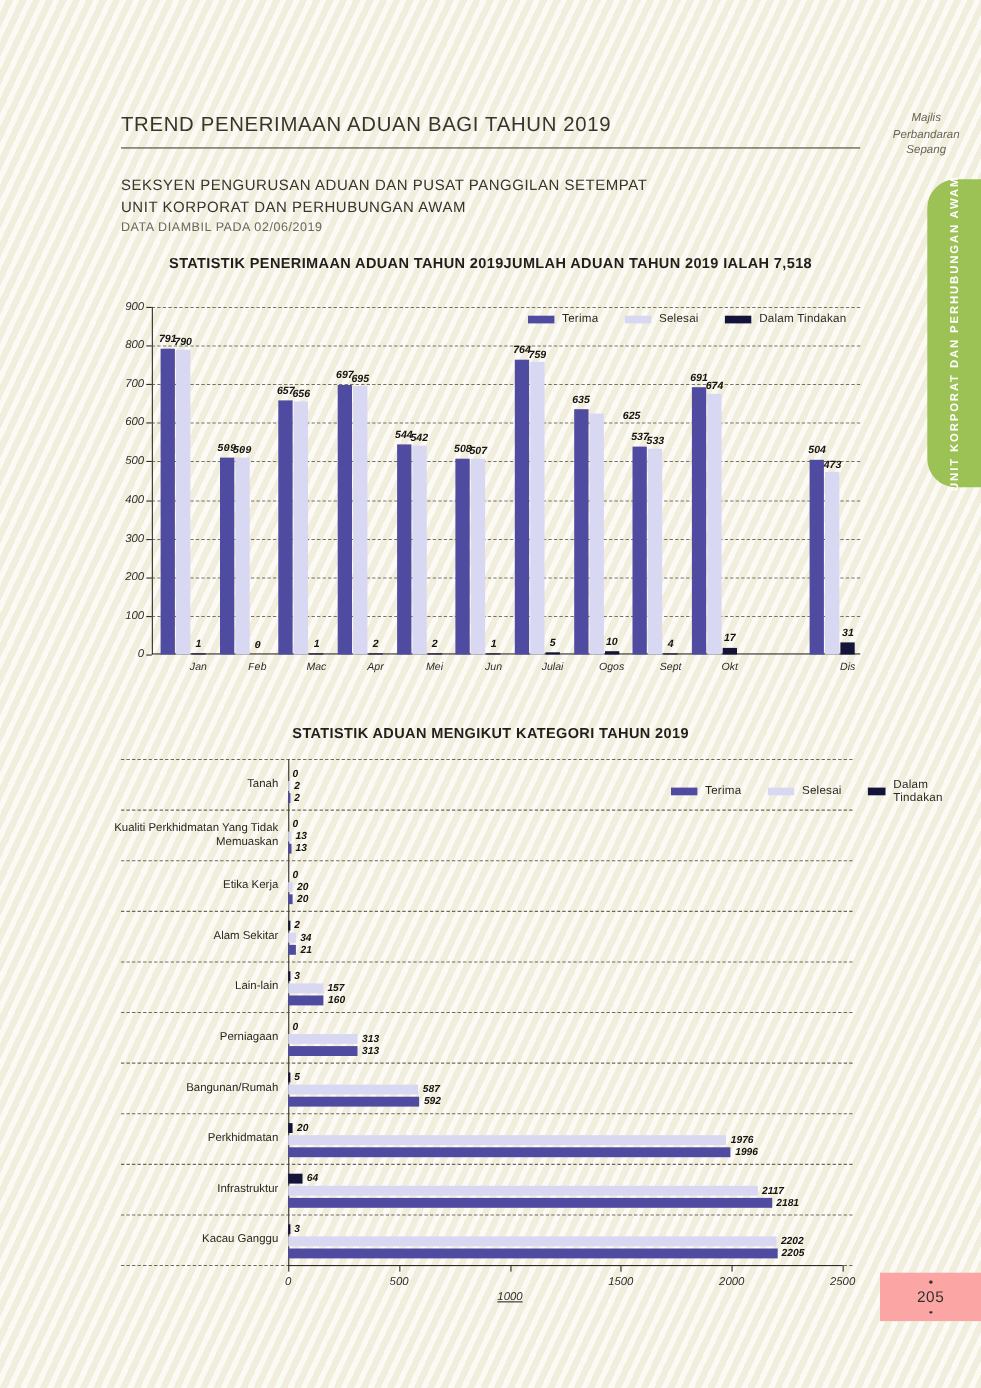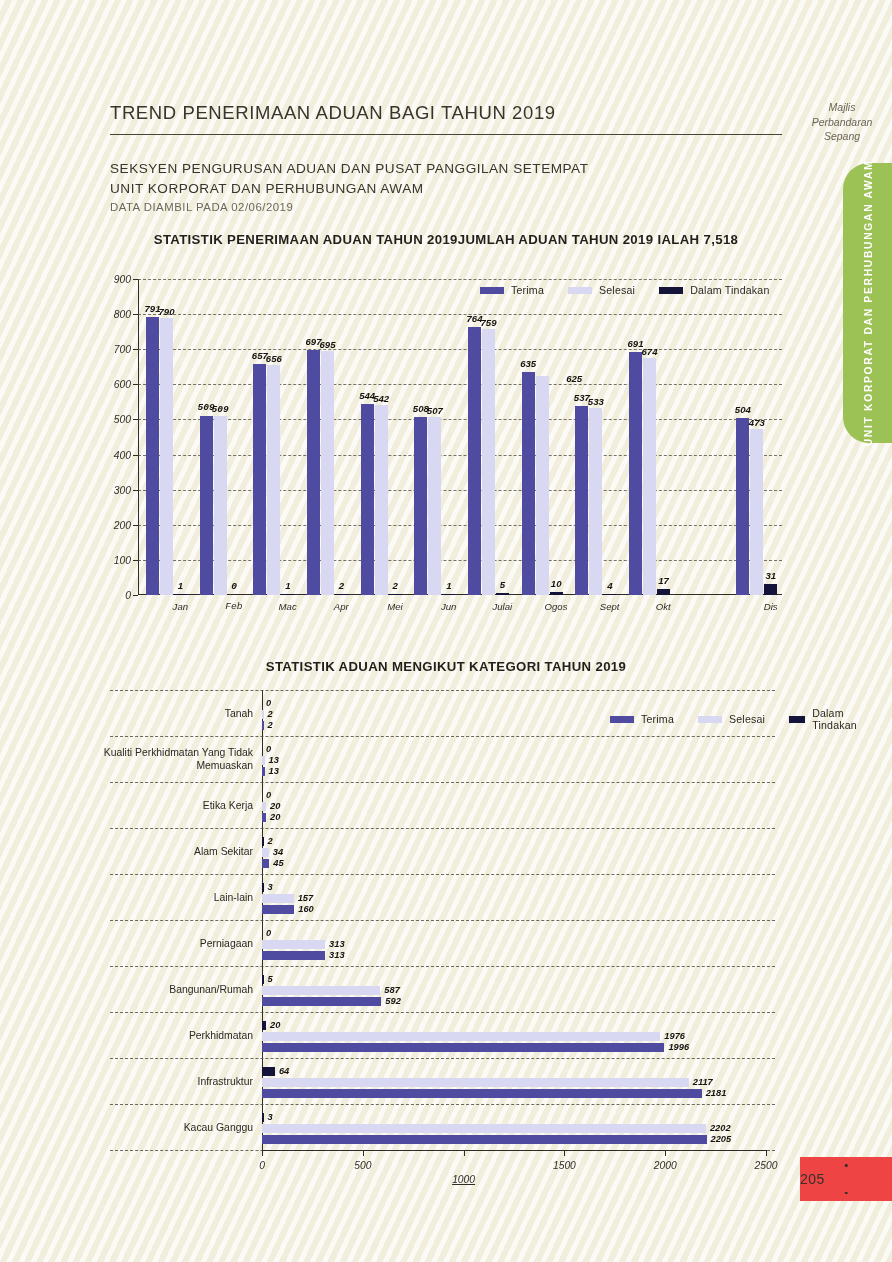--- a/index.html
+++ b/index.html
@@ -30,22 +30,22 @@
     position:absolute;left:843px;top:163px;width:49px;height:280px;
     background:#9cc154;border-top-left-radius:26px;border-bottom-left-radius:26px;
   }
   .green-tab-text{
     position:absolute;left:50%;top:50%;transform:translate(-50%,-50%) rotate(-90deg);
     white-space:nowrap;font-size:10.3px;font-weight:bold;letter-spacing:1.7px;color:#ffffff;
   }
 
   
   #page-number-box{
-    position:absolute;left:800px;top:1157px;width:92px;height:44px;background:#ef4444;
-    display:flex;align-items:center;justify-content:flex-start;
+    position:absolute;left:800px;top:1157px;width:92px;height:44px;background:#fca5a5;
+    display:flex;align-items:center;justify-content:center;
   }
   .pg-num{font-size:14px;color:#33302a;letter-spacing:0.5px;}
   .pg-dot{position:absolute;left:50%;transform:translateX(-50%);width:2.5px;height:2.5px;border-radius:50%;background:#33302a;}
   .pg-dot.top{top:7px;} .pg-dot.bot{bottom:7px;}
 
   
   .chart-title{
     position:absolute;text-align:center;font-size:13.2px;font-weight:bold;
     letter-spacing:0.35px;color:#221f1b;
   }
@@ -330,21 +330,21 @@
         <div class="c2-bar" style="top: 111.5px; width: 4.032px; height: 9px; background: rgb(217, 216, 242);"></div>
         <div class="c2-val" style="left: 8.032px; top: 116px;">20</div>
         <div class="c2-bar" style="top: 122.5px; width: 4.032px; height: 9px; background: rgb(79, 75, 160);"></div>
         <div class="c2-val" style="left: 8.032px; top: 127px;">20</div>
         <div class="c2-catlabel" style="top: 161px;">Alam Sekitar</div>
         <div class="c2-bar" style="top: 146.5px; width: 1.5px; height: 9px; background: rgb(20, 19, 58);"></div>
         <div class="c2-val" style="left: 5.5px; top: 151px;">2</div>
         <div class="c2-bar" style="top: 157.5px; width: 6.8544px; height: 9px; background: rgb(217, 216, 242);"></div>
         <div class="c2-val" style="left: 10.8544px; top: 162px;">34</div>
         <div class="c2-bar" style="top: 168.5px; width: 7.2576px; height: 9px; background: rgb(79, 75, 160);"></div>
-        <div class="c2-val" style="left: 11.2576px; top: 173px;">45</div>
+        <div class="c2-val" style="left: 11.2576px; top: 173px;">21</div>
         <div class="c2-catlabel" style="top: 207px;">Lain-lain</div>
         <div class="c2-bar" style="top: 192.5px; width: 1.5px; height: 9px; background: rgb(20, 19, 58);"></div>
         <div class="c2-val" style="left: 5.5px; top: 197px;">3</div>
         <div class="c2-bar" style="top: 203.5px; width: 31.6512px; height: 9px; background: rgb(217, 216, 242);"></div>
         <div class="c2-val" style="left: 35.6512px; top: 208px;">157</div>
         <div class="c2-bar" style="top: 214.5px; width: 32.256px; height: 9px; background: rgb(79, 75, 160);"></div>
         <div class="c2-val" style="left: 36.256px; top: 219px;">160</div>
         <div class="c2-catlabel" style="top: 253px;">Perniagaan</div>
         <div class="c2-bar" style="top: 238.5px; width: 0px; height: 9px; background: rgb(20, 19, 58);"></div>
         <div class="c2-val" style="left: 4px; top: 243px;">0</div>

